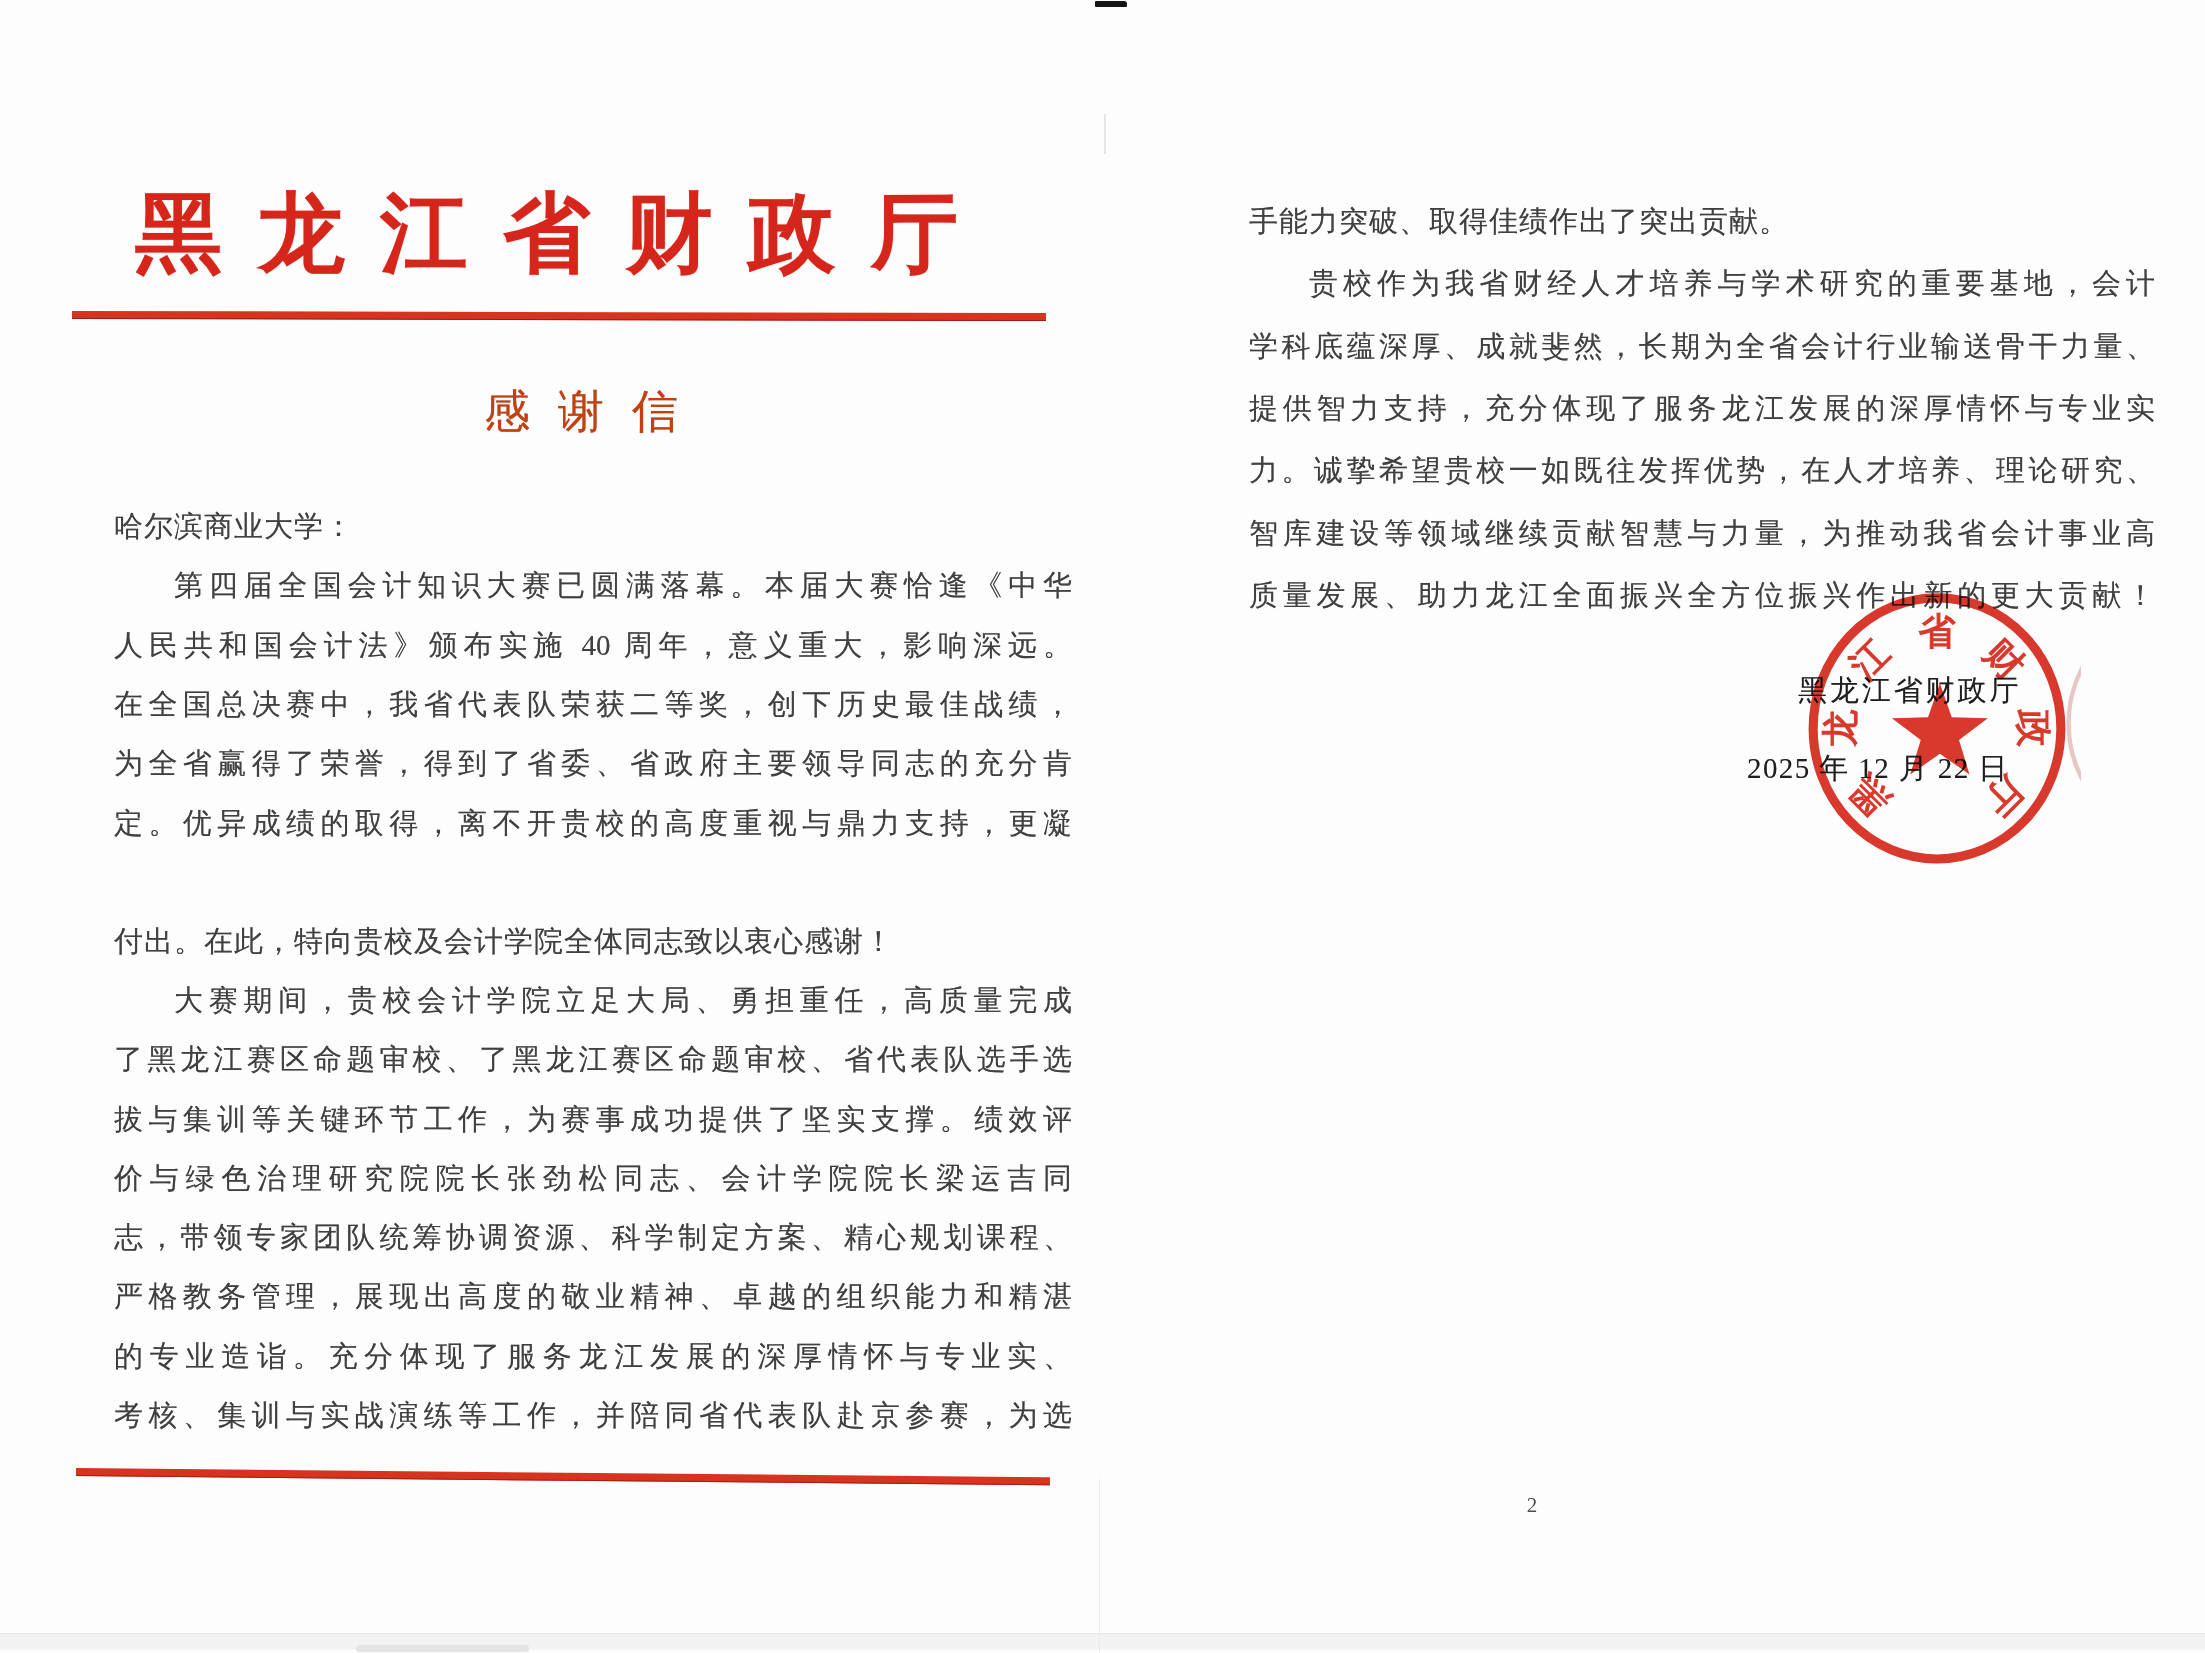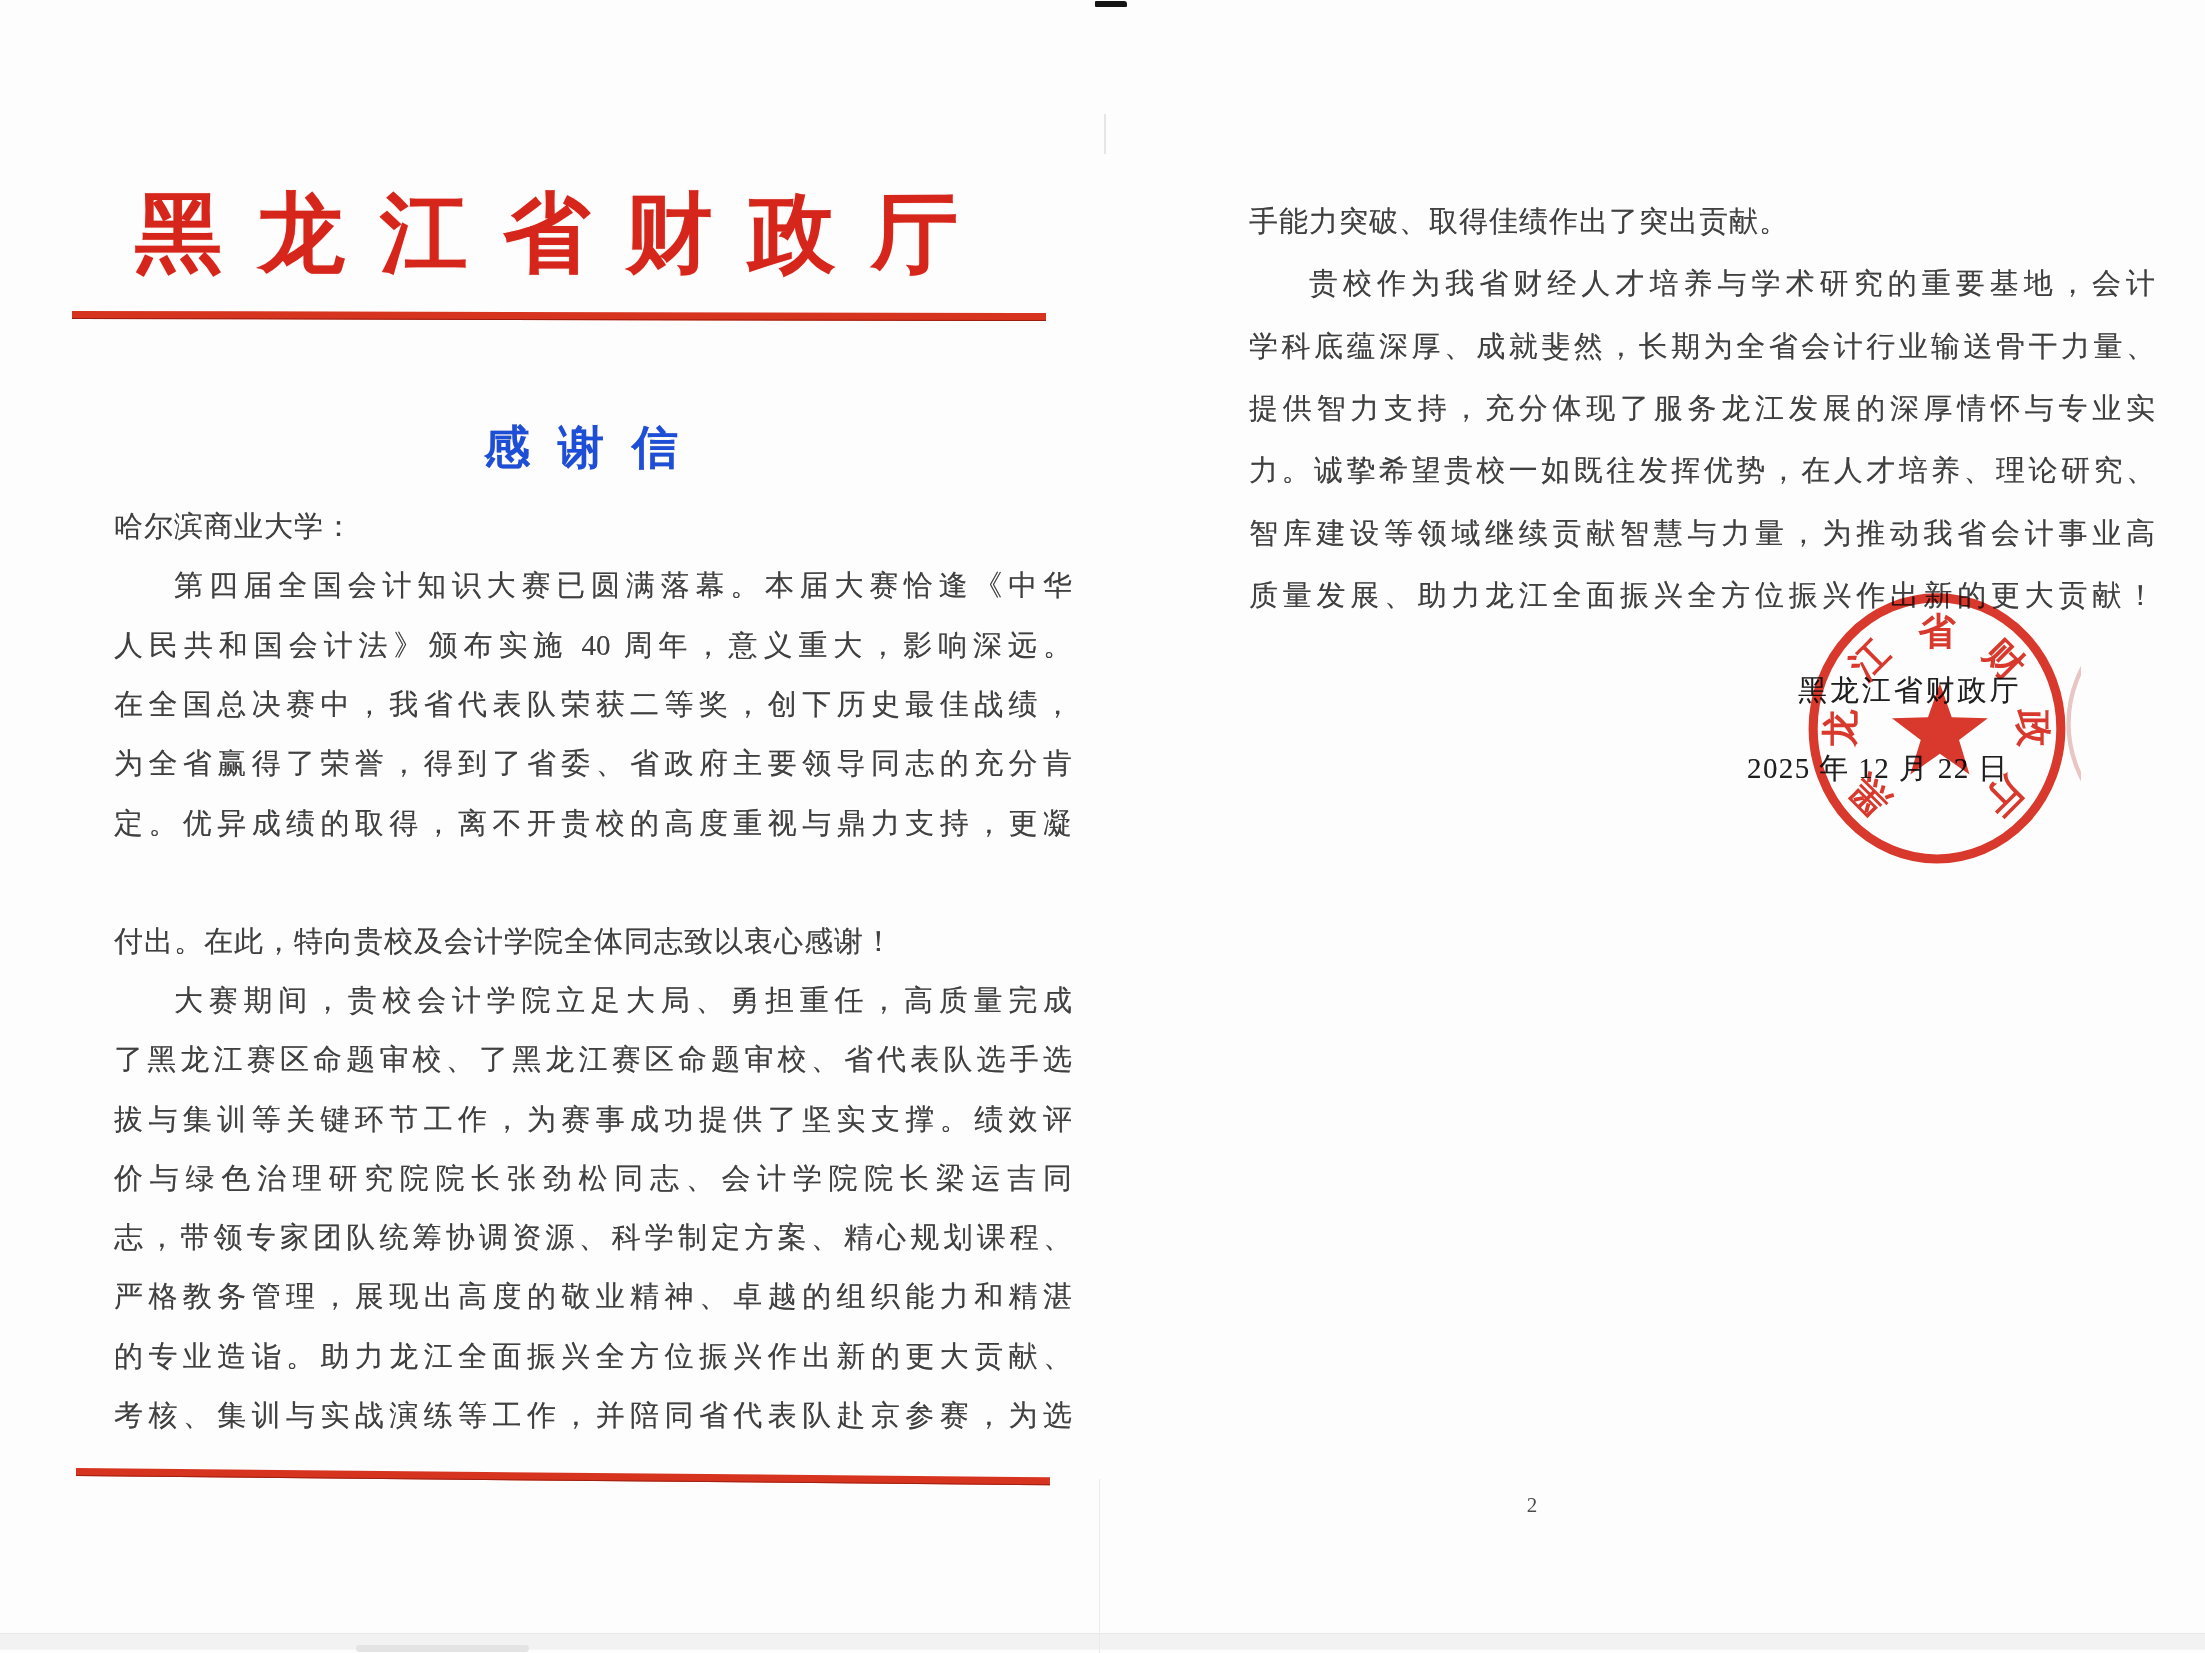--- a/index.html
+++ b/index.html
@@ -18,25 +18,24 @@
     text-shadow:0 0 1px rgba(214,37,26,.45);
     white-space:nowrap;
   }
   .rule-top{
     position:absolute;left:72px;top:312px;width:974px;height:6.7px;
     background:#d73420;border-bottom:1.9px solid #9c1c10;
     transform:rotate(0.12deg);
   }
   .doc-title{
     position:absolute;left:365px;top:381px;width:432px;
-    text-align:center;font-size:46px;font-weight:700;color:#1d4ed8;
+    text-align:center;font-size:46px;font-weight:400;color:#c2410c;
     letter-spacing:28px;text-indent:28px;
     text-shadow:0 0 0.7px rgba(0,0,0,.35);
     white-space:nowrap;
-    margin-top:36px;
   }
   
   .bline{
     position:absolute;box-sizing:border-box;
     font-size:29px;line-height:30px;color:#404040;
     text-shadow:0 0 0.6px rgba(30,30,30,.38);
     white-space:nowrap;
   }
   .lp{left:114px;width:958px;}
   .rp{left:1249px;width:906px;}
@@ -120,21 +119,21 @@
   <div class="bline lp fill" style="top:689px">在全国总决赛中，我省代表队荣获二等奖，创下历史最佳战绩，</div>
   <div class="bline lp fill" style="top:748px">为全省赢得了荣誉，得到了省委、省政府主要领导同志的充分肯</div>
   <div class="bline lp fill" style="top:808px">定。优异成绩的取得，离不开贵校的高度重视与鼎力支持，更凝</div>
   <div class="bline lp loose" style="top:926px">付出。在此，特向贵校及会计学院全体同志致以衷心感谢！</div>
   <div class="bline lp fill indent" style="top:985px">大赛期间，贵校会计学院立足大局、勇担重任，高质量完成</div>
   <div class="bline lp fill" style="top:1044px">了黑龙江赛区命题审校、了黑龙江赛区命题审校、省代表队选手选</div>
   <div class="bline lp fill" style="top:1104px">拔与集训等关键环节工作，为赛事成功提供了坚实支撑。绩效评</div>
   <div class="bline lp fill" style="top:1222px">志，带领专家团队统筹协调资源、科学制定方案、精心规划课程、</div>
   <div class="bline lp fill" style="top:1163px">价与绿色治理研究院院长张劲松同志、会计学院院长梁运吉同</div>
   <div class="bline lp fill" style="top:1281px">严格教务管理，展现出高度的敬业精神、卓越的组织能力和精湛</div>
-  <div class="bline lp fill" style="top:1341px">的专业造诣。助力龙江全面振兴全方位振兴作出新的更大贡献、</div>
+  <div class="bline lp fill" style="top:1341px">的专业造诣。充分体现了服务龙江发展的深厚情怀与专业实、</div>
   <div class="bline lp fill" style="top:1400px">考核、集训与实战演练等工作，并陪同省代表队赴京参赛，为选</div>
 
   <div class="rule-bottom"></div>
 
   <div class="bline rp loose" style="top:206px">手能力突破、取得佳绩作出了突出贡献。</div>
   <div class="bline rp fill indent" style="top:268px">贵校作为我省财经人才培养与学术研究的重要基地，会计</div>
   <div class="bline rp fill" style="top:331px">学科底蕴深厚、成就斐然，长期为全省会计行业输送骨干力量、</div>
   <div class="bline rp fill" style="top:393px">提供智力支持，充分体现了服务龙江发展的深厚情怀与专业实</div>
   <div class="bline rp fill" style="top:455px">力。诚挚希望贵校一如既往发挥优势，在人才培养、理论研究、</div>
   <div class="bline rp fill" style="top:518px">智库建设等领域继续贡献智慧与力量，为推动我省会计事业高</div>

